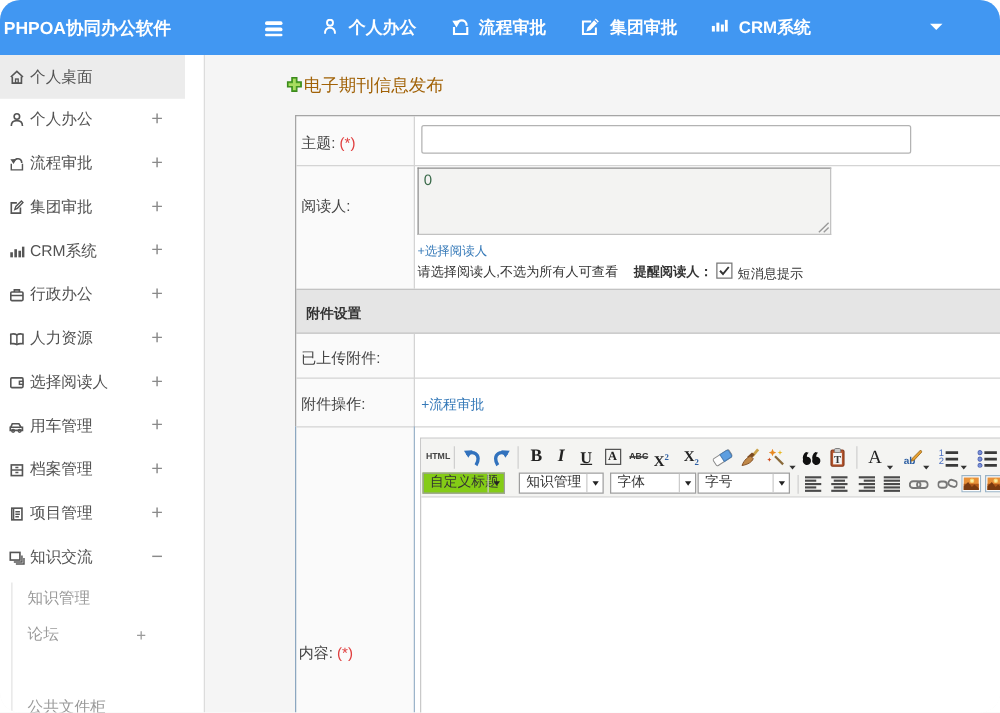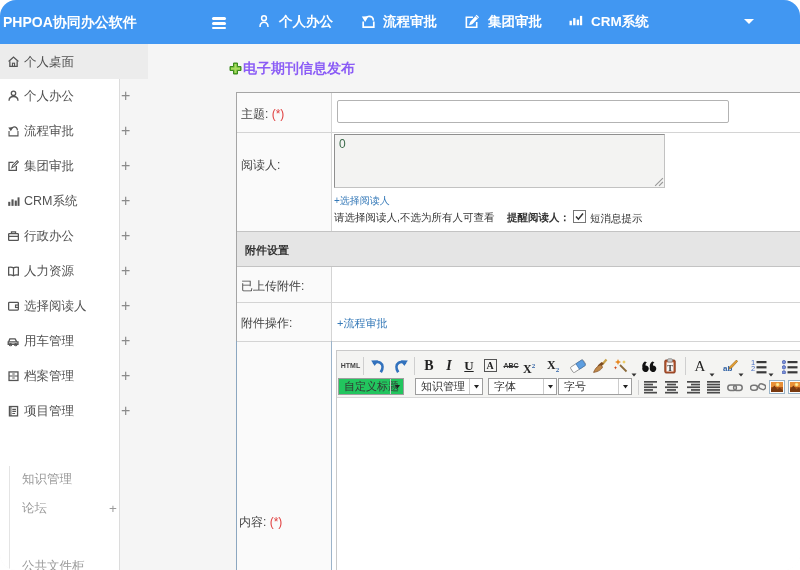--- a/index.html
+++ b/index.html
@@ -11,30 +11,30 @@
 
 #topbar { position:absolute; left:0; top:0; width:800px; height:44px; background:#4197f2; }
 #logo { position:absolute; left:3px; top:0; height:44px; line-height:44px; color:#fff; font-size:14px; font-weight:bold; }
 .hamb { position:absolute; left:212px; top:17px; width:14px; }
 .hamb div { height:2.7px; background:#fff; border-radius:2px; margin-bottom:2.2px; }
 .navitem { position:absolute; top:0; height:44px; line-height:44px; color:#fff; font-size:13.5px; font-weight:bold; }
 .navicon { position:absolute; top:14px; }
 #morecaret { position:absolute; left:744px; top:19px; width:0; height:0; border-left:5px solid transparent; border-right:5px solid transparent; border-top:5.5px solid #fff; }
 
 
-#sidebar { position:absolute; left:0; top:44px; width:120px; height:526px; background:#fff; border-right:1px solid #dcdcdc; }
+#sidebar { position:absolute; left:0; top:44px; width:164px; height:526px; background:#fff; border-right:1px solid #dcdcdc; }
 .sitem { position:absolute; left:0; width:148px; height:35px; }
 .sitem .txt { position:absolute; left:24px; top:50%; transform:translateY(-50%); font-size:12.5px; color:#525252; }
 .sitem .plus { position:absolute; left:121px; top:50%; transform:translateY(-50%); font-size:16px; color:#8a8a8a; font-weight:300; }
 .sitem .sicon { position:absolute; left:7px; top:50%; transform:translateY(-50%); }
 .subitem { position:absolute; left:0; width:148px; height:29px; }
 .subitem .txt { position:absolute; left:22px; top:50%; transform:translateY(-50%); font-size:12.5px; color:#9a9a9a; }
 .subitem .plus { position:absolute; left:109px; top:50%; transform:translateY(-50%); font-size:13.5px; color:#9a9a9a; }
 #subguide { position:absolute; left:9px; top:466px; width:1px; height:104px; background:#e4e4e4; }
-#pagetitle { position:absolute; left:243px; top:60px; font-size:14px; font-weight:bold; color:#8b5cf6; }
+#pagetitle { position:absolute; left:243px; top:60px; font-size:14px; font-weight:normal; color:#a16207; }
 
 
 .cellline { position:absolute; background:#d4d4d4; }
 .label13 { font-size:12px; color:#444; }
 .help { font-size:10.5px; color:#333; }
 .red { color:#e03e3e; }
 .bluelink { color:#3579b8; font-size:11px; }
 </style>
 </head>
 <body>
@@ -164,20 +164,29 @@
       </div>
       <div class="sitem" style="top: 349.5px;">
         <svg class="sicon" width="13" height="13" viewBox="0 0 16 16">
           <rect x="3" y="2.5" width="10" height="11.5" fill="none" stroke="#555" stroke-width="1.6"></rect>
           <path d="M4.8 2.5 V14" stroke="#555" stroke-width="1.3"></path>
           <path d="M6.5 6 H11 M6.5 8.5 H11 M6.5 11 H10" stroke="#555" stroke-width="1.35"></path>
         </svg>
         <div class="txt">项目管理</div>
         <div class="plus">+</div>
       </div>
+      <div class="sitem" style="top: 384.5px;">
+        <svg class="sicon" width="13" height="13" viewBox="0 0 16 16">
+          <rect x="1.5" y="3" width="9.5" height="7.5" fill="none" stroke="#555" stroke-width="1.6"></rect>
+          <path d="M13 6 V12.5 H5" fill="none" stroke="#555" stroke-width="1.45"></path>
+          <path d="M15 8.5 V14.5 H7" fill="none" stroke="#555" stroke-width="1.45"></path>
+        </svg>
+        <div class="txt">知识交流</div>
+        <div class="plus">−</div>
+      </div>
       <div class="subitem" style="top: 420.5px;">
         <div class="txt">知识管理</div>
       </div>
       <div class="subitem" style="top: 449.5px;">
         <div class="txt">论坛</div>
         <div class="plus">+</div>
       </div>
       <div class="subitem" style="top: 507.5px;">
         <div class="txt">公共文件柜</div>
       </div>
@@ -336,21 +345,21 @@
         <div style="position: absolute; left: 445px; top: 6.5px; width: 16px; height: 16px;"><svg width="16" height="16" viewBox="0 0 16 16">
             <circle cx="1.9" cy="4.1" r="1.7" fill="#7a90d8" stroke="#4a5fae" stroke-width="0.8"></circle>
             <rect x="5.5" y="3" width="10" height="2.2" fill="#3a3a3a"></rect>
             <circle cx="1.9" cy="9.3" r="1.7" fill="#7a90d8" stroke="#4a5fae" stroke-width="0.8"></circle>
             <rect x="5.5" y="8.2" width="10" height="2.2" fill="#3a3a3a"></rect>
             <circle cx="1.9" cy="14.4" r="1.7" fill="#7a90d8" stroke="#4a5fae" stroke-width="0.8"></circle>
             <rect x="5.5" y="13.2" width="10" height="2.2" fill="#3a3a3a"></rect>
           </svg></div>
       </div>
     <div id="edrow2" style="position:absolute; left:0; top:26px; width:468px; height:21px;">
-        <div style="position: absolute; left: 1px; top: 0.5px; width: 66px; height: 17px; background: #22c55e; border: 1px solid rgb(158, 158, 158);">
+        <div style="position: absolute; left: 1px; top: 0.5px; width: 66px; height: 17px; background: #84cc16; border: 1px solid rgb(158, 158, 158);">
           <div style="position:absolute;left:5px;top:0;line-height:15px;font-size:11px;color:#333;">自定义标题</div>
           <div style="position:absolute;right:0;top:0;width:13px;height:15px;border-left:1px solid #ccc;"><svg width="13" height="15">
               <path d="M4 6 L6.5 9.5 L9 6 Z" fill="#222"></path>
             </svg></div>
         </div>
         <div style="position: absolute; left: 78px; top: 0.5px; width: 68px; height: 17px; background: rgb(255, 255, 255); border: 1px solid rgb(158, 158, 158);">
           <div style="position:absolute;left:5px;top:0;line-height:15px;font-size:11px;color:#333;">知识管理</div>
           <div style="position:absolute;right:0;top:0;width:13px;height:15px;border-left:1px solid #ccc;"><svg width="13" height="15">
               <path d="M4 6 L6.5 9.5 L9 6 Z" fill="#222"></path>
             </svg></div>

